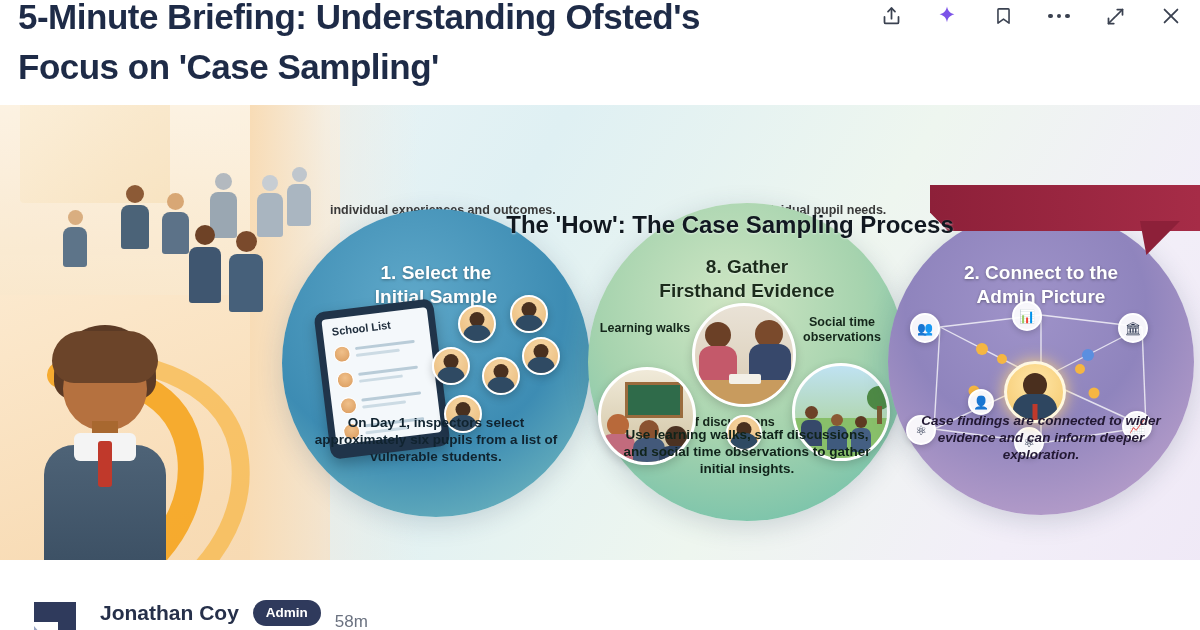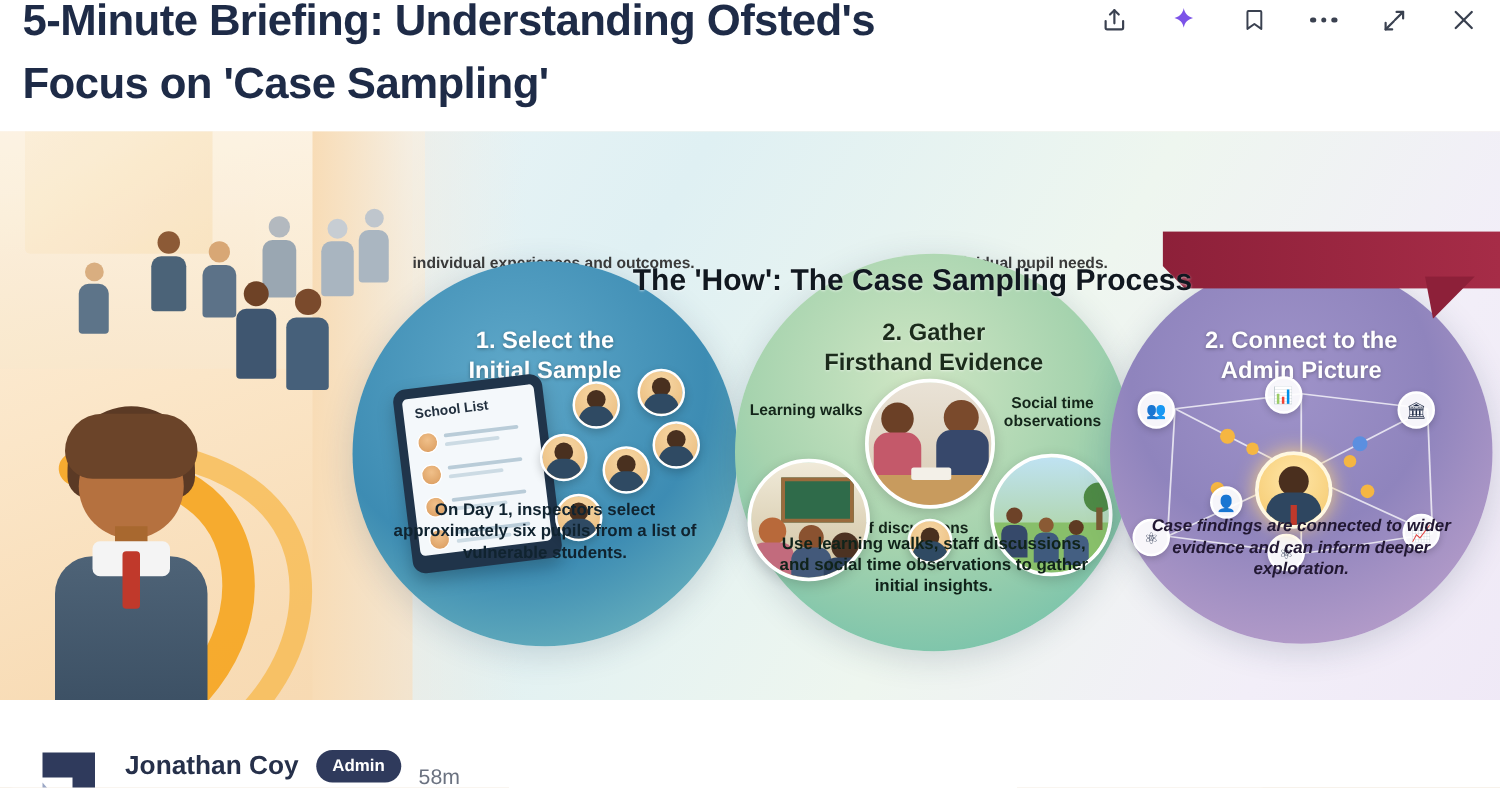--- a/index.html
+++ b/index.html
@@ -104,21 +104,21 @@
     font-weight:bold; font-size:19px; line-height:24px; color:#ffffff;
     text-shadow:0 1px 3px rgba(0,0,0,.35);
   }
   .circ1 .circ-title, .circ3 .circ-title{ top:52px; }
   .circ2 .circ-title{ top:52px; color:#1b2b1b; text-shadow:0 1px 2px rgba(255,255,255,.5); }
 
   .circ-caption{
     position:absolute; left:24px; right:24px; text-align:center;
     font-size:13.5px; line-height:17px; font-weight:bold; color:#16222e;
   }
-  .circ1 .circ-caption{ bottom:67px; color:#10232f; }
+  .circ1 .circ-caption{ bottom:52px; color:#10232f; }
   .circ2 .circ-caption{ bottom:44px; color:#10231a; }
   .circ3 .circ-caption{ bottom:52px; color:#221833;font-style:italic; }
 
   
   .info-title{
     position:absolute; left:420px; top:176px; width:620px; text-align:center;
     font-size:24px; font-weight:bold; color:#111820; z-index:12;
     text-shadow:0 1px 2px rgba(255,255,255,.55);
   }
 
@@ -379,21 +379,21 @@
       <div class="fav" style="left:162px;top:186px;">
           <span class="fh"></span>
           <span class="fb"></span>
         </div>
 
       <div class="circ-caption">On Day 1, inspectors select approximately six pupils from a list of vulnerable students.</div>
     </div>
 
     <div class="circ circ2">
       <div class="circ-title">
-        <span>2. Gather</span><br>
+        <span>8. Gather</span><br>
         <span>Firsthand Evidence</span>
       </div>
 
       <div class="sub" style="left:104px;top:100px;width:104px;height:104px;
            background:linear-gradient(180deg,#e9e2d6 0%,#d9cbb4 100%);">
         <div style="position:absolute;left:10px;top:16px;width:26px;height:26px;border-radius:50%;background:#6b4026;"></div>
         <div style="position:absolute;left:4px;top:40px;width:38px;height:34px;border-radius:12px 12px 0 0;background:#c4596a;"></div>
         <div style="position:absolute;left:60px;top:14px;width:28px;height:28px;border-radius:50%;background:#7a4a2c;"></div>
         <div style="position:absolute;left:54px;top:38px;width:42px;height:38px;border-radius:12px 12px 0 0;background:#37486b;"></div>
         <div style="position:absolute;left:0;bottom:0;width:104px;height:24px;background:#c89b5e;"></div>

